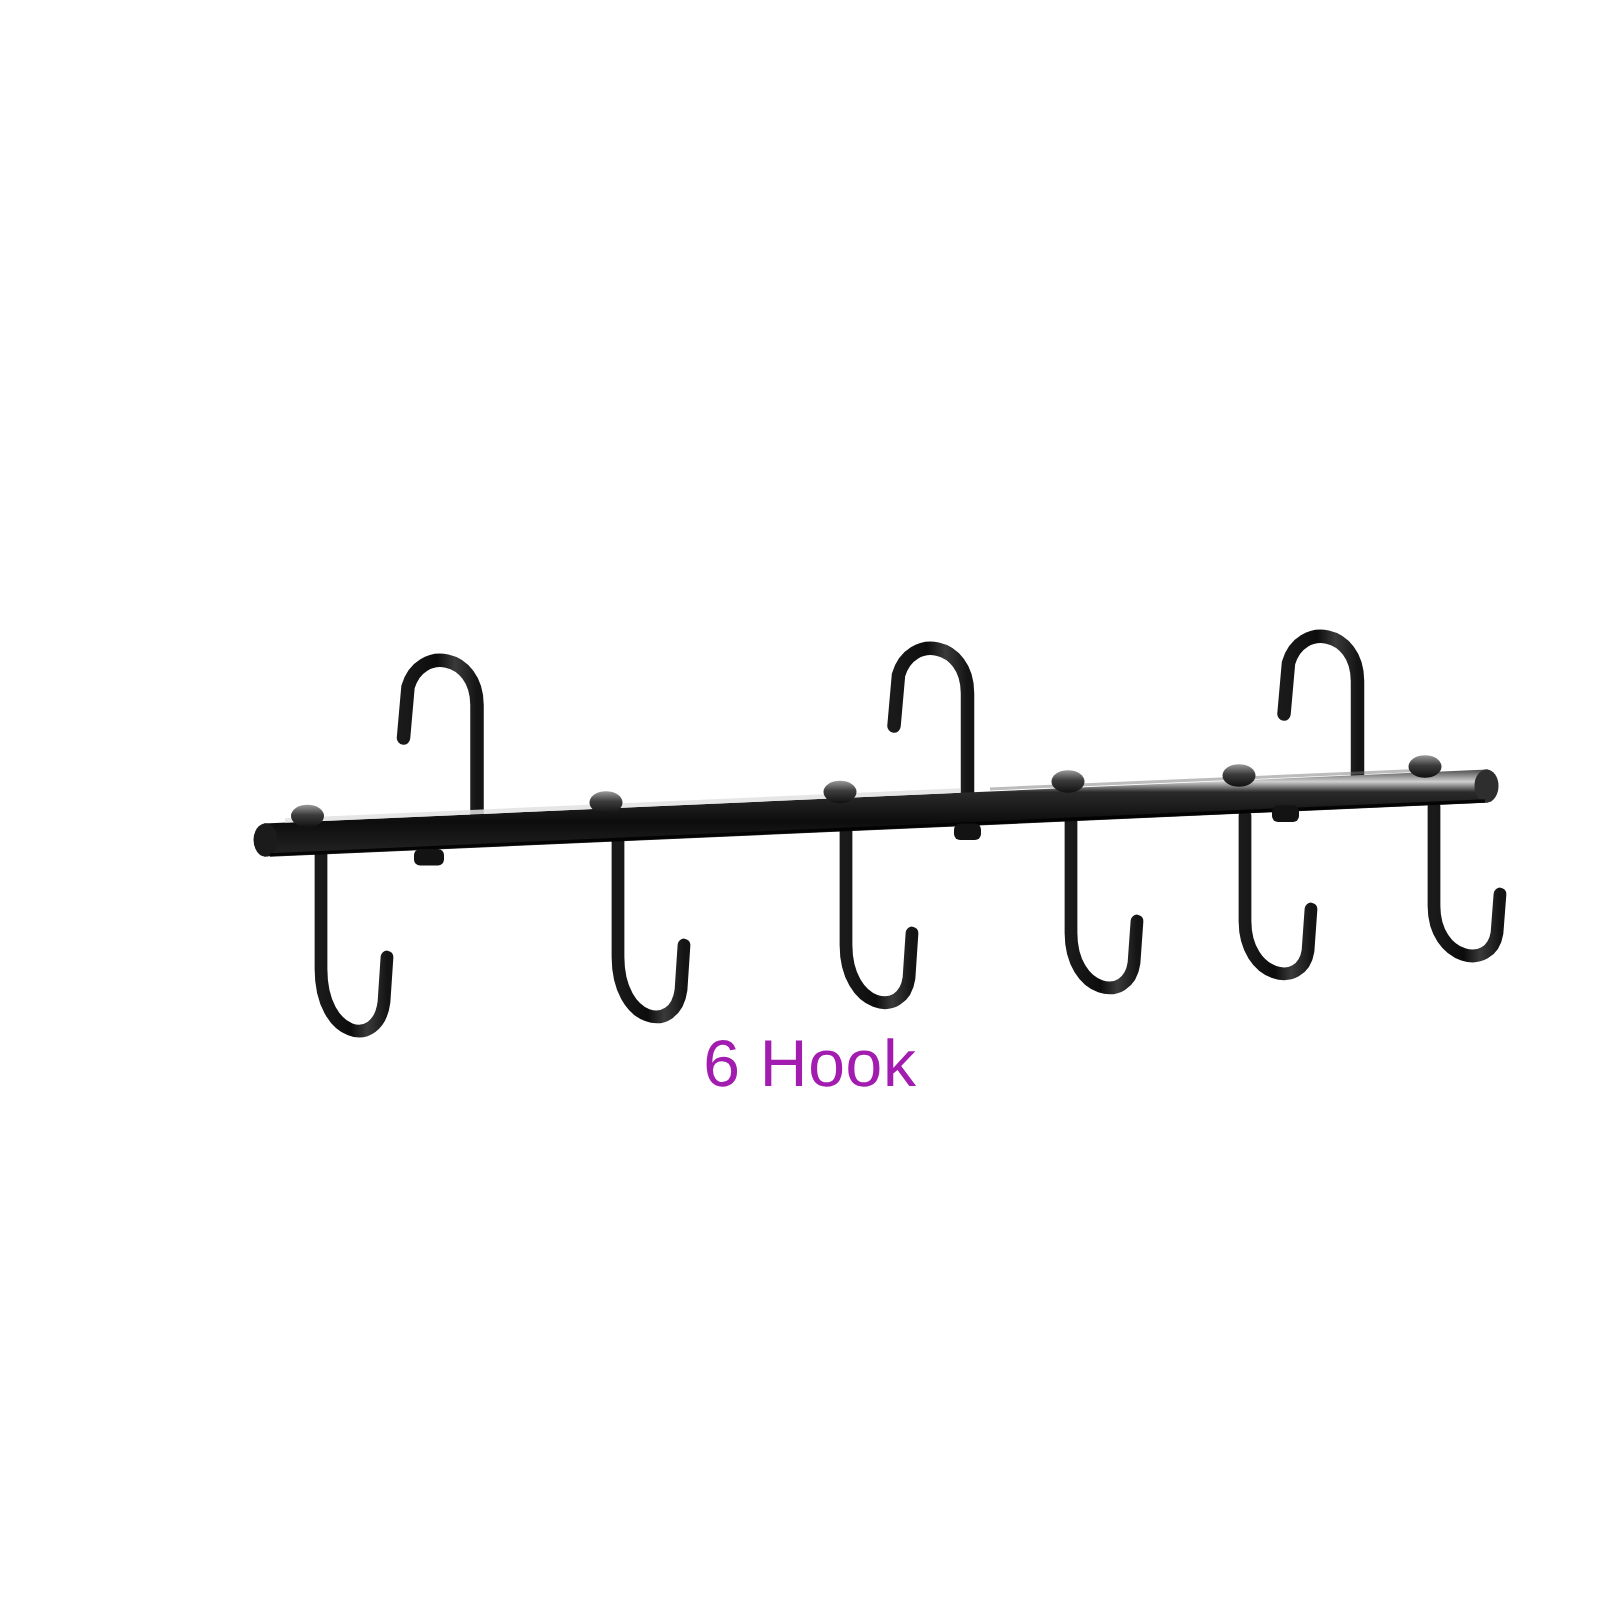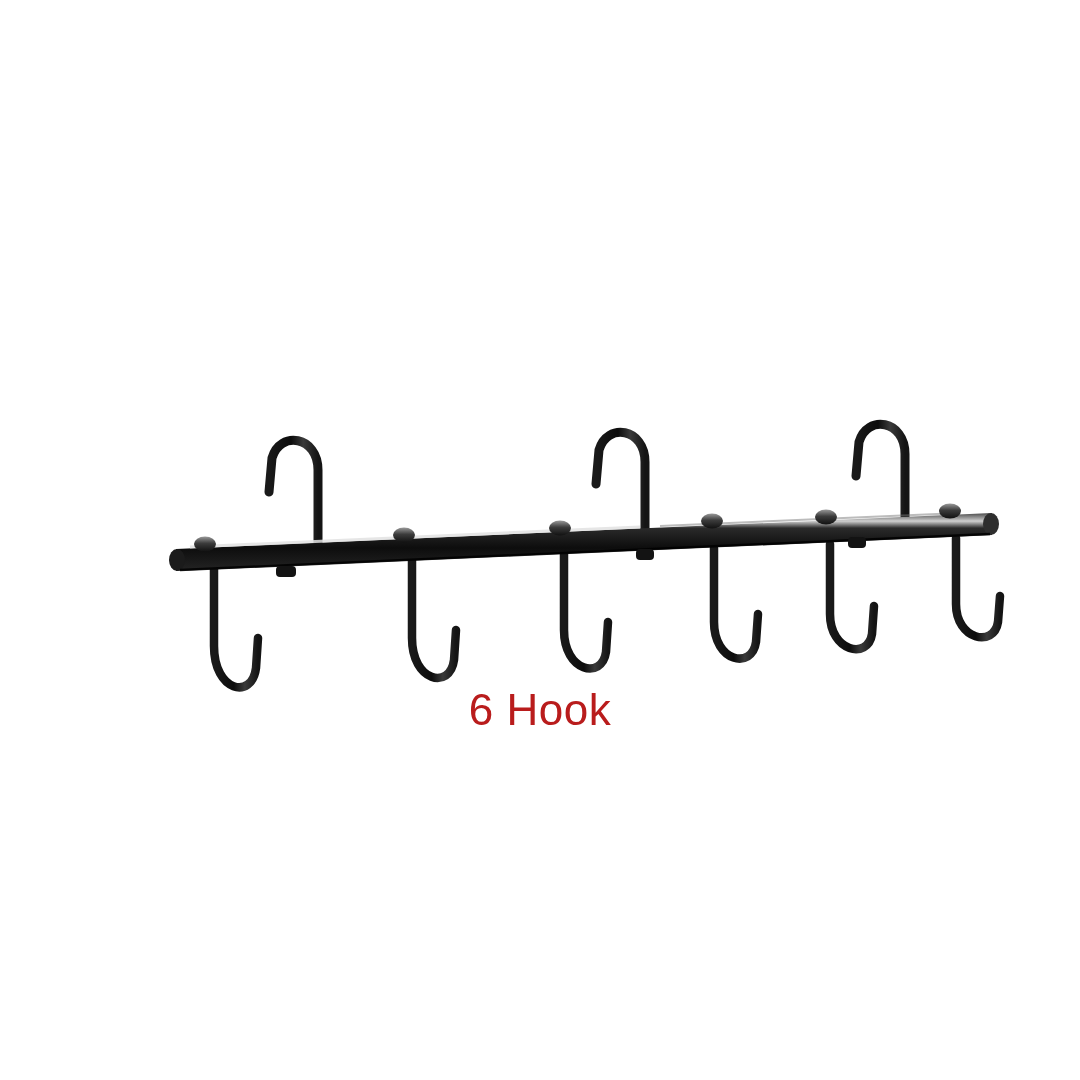--- a/index.html
+++ b/index.html
@@ -35,21 +35,21 @@
     width: 1080px;
     text-align: center;
     pointer-events: none;
   }
   #caption-text {
     display: inline-block;
     font-family: "Liberation Sans", sans-serif;
     font-size: 44px;
     font-weight: 400;
     letter-spacing: 0.5px;
-    color: #b91c1c;
+    color: #a21caf;
     line-height: 1;
     white-space: pre;
   }
 </style>
 </head>
 <body>
 
 <div id="product-scene">
 
   <svg id="rack-svg" viewBox="0 0 1080 1080" xmlns="http://www.w3.org/2000/svg">

